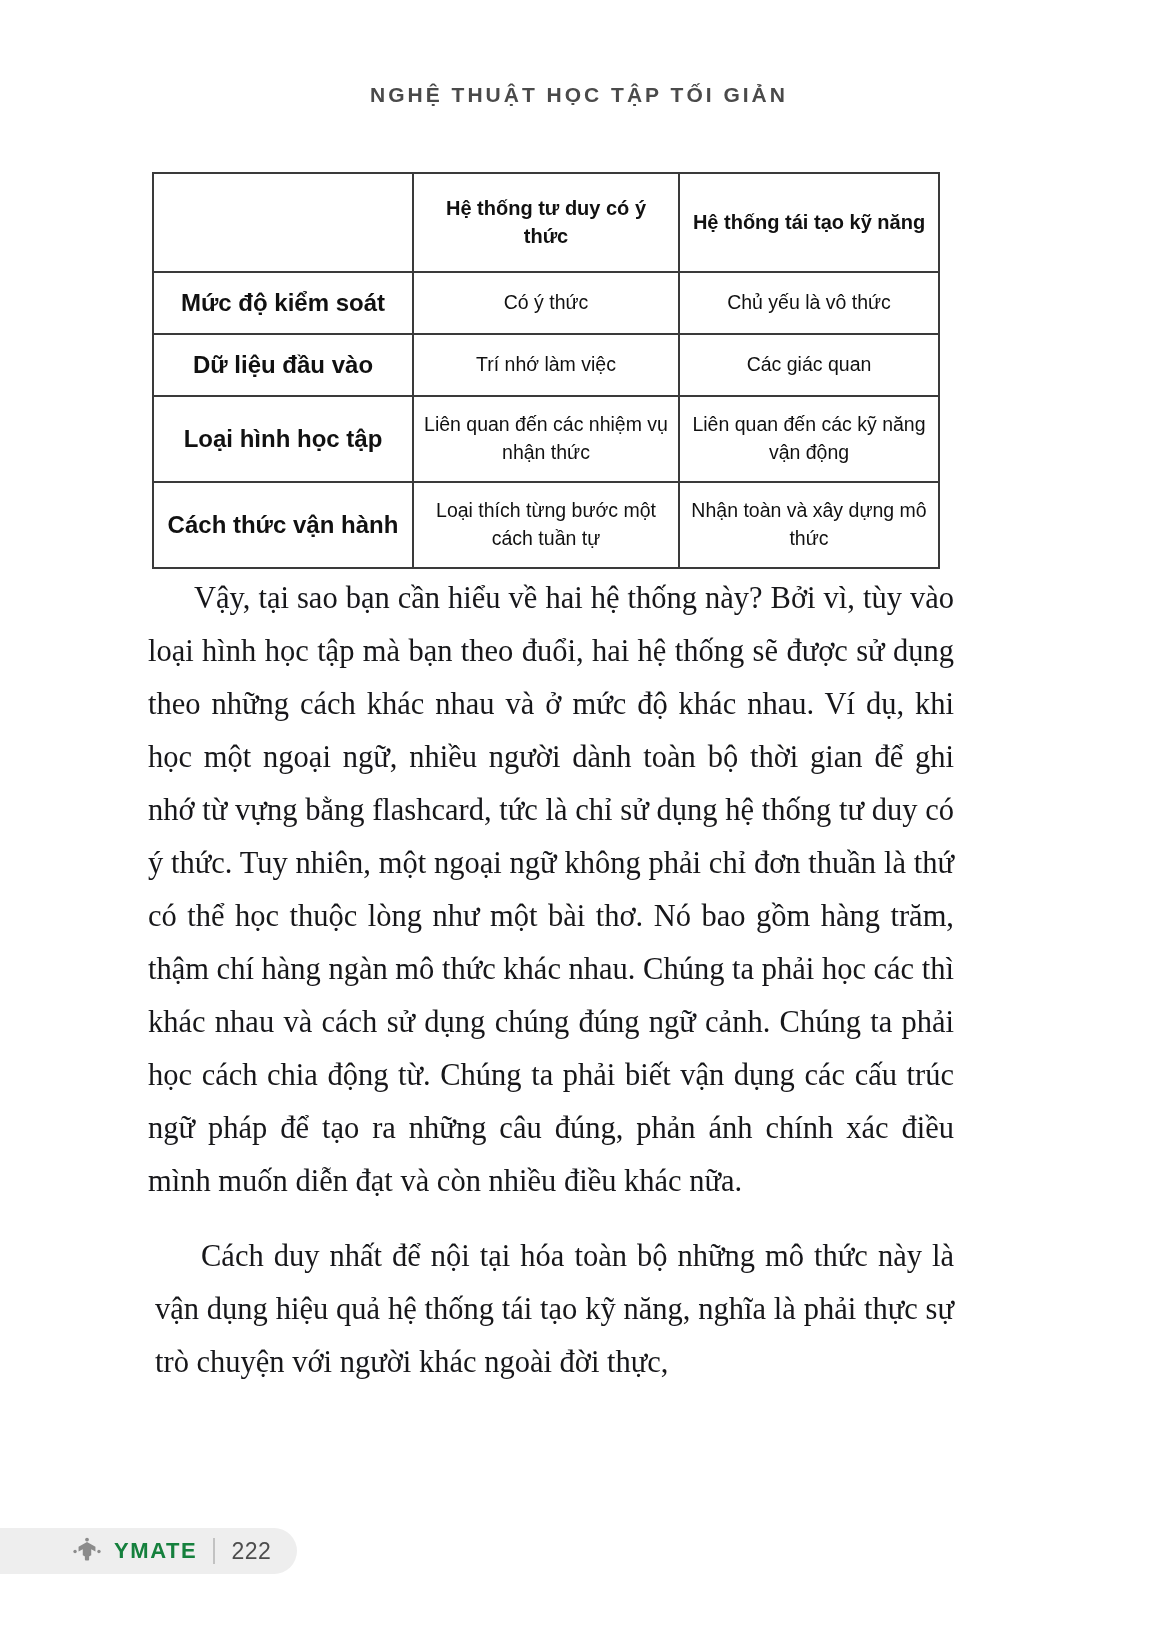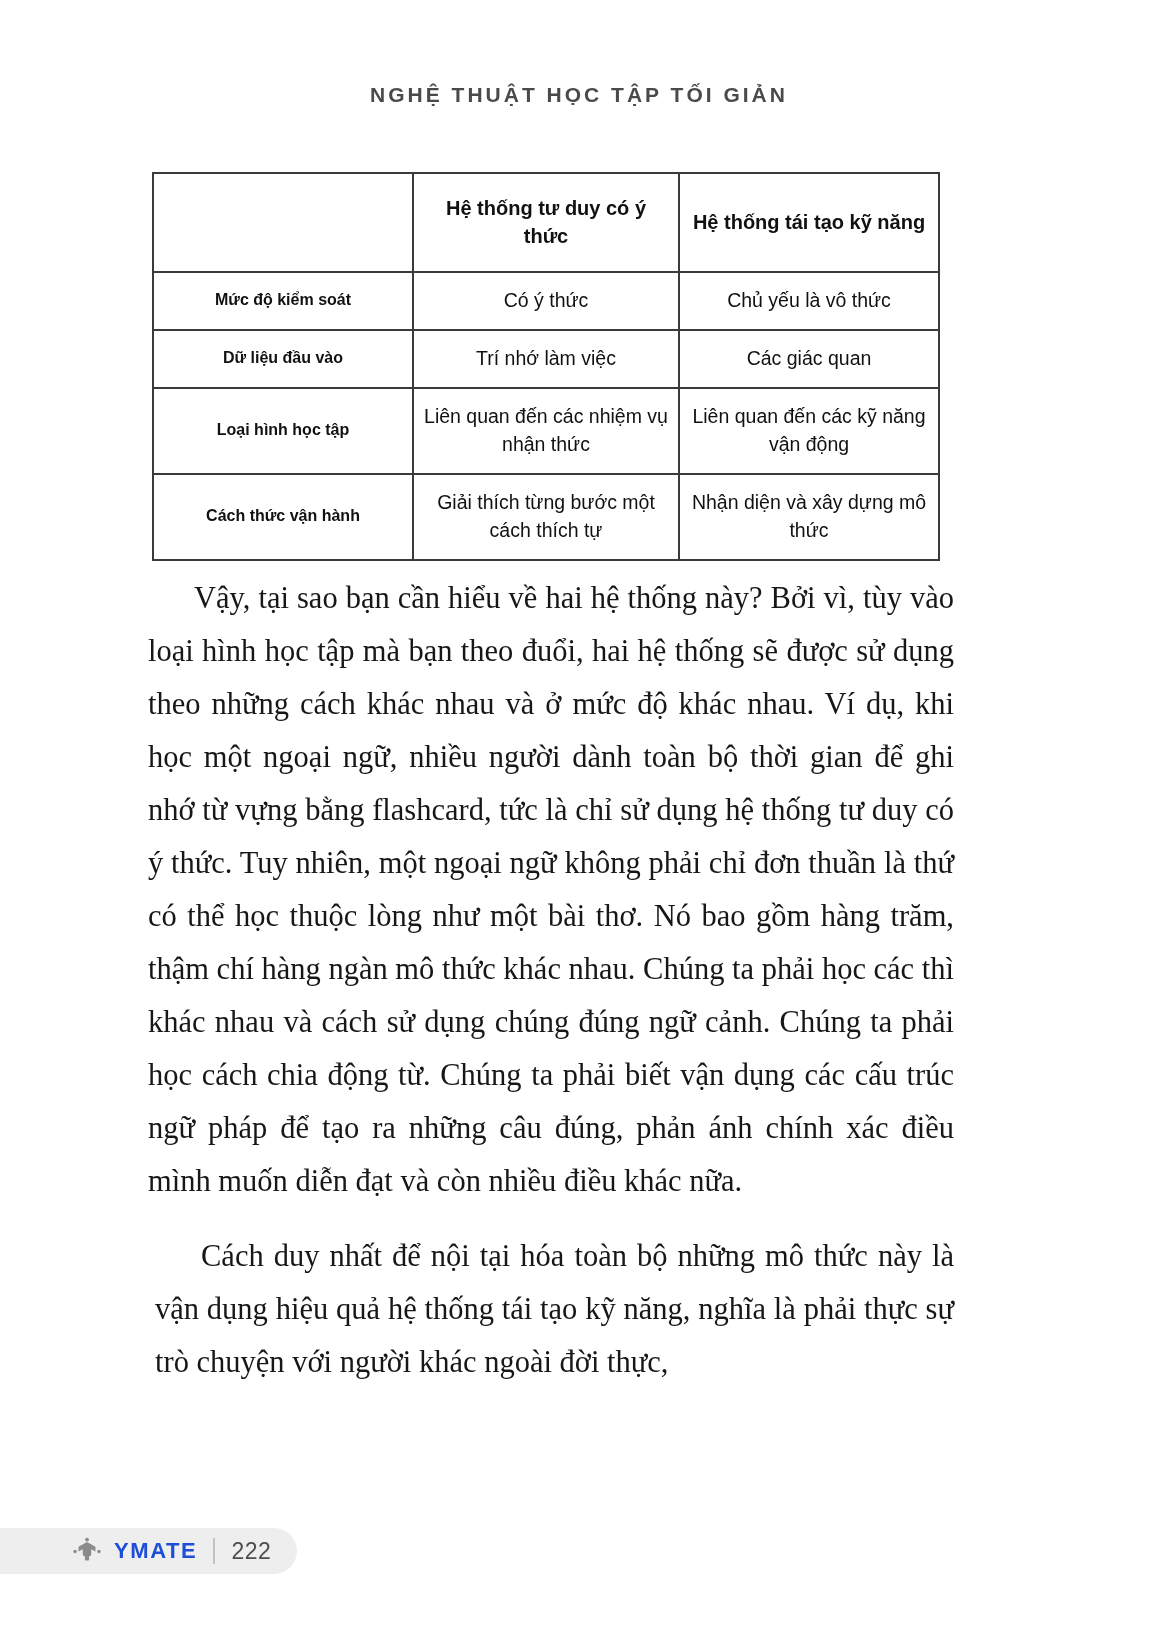--- a/index.html
+++ b/index.html
@@ -56,21 +56,21 @@
   .cmp-table .col-b     { width: 260px; }
 
   .cmp-table thead td {
     font-weight: bold;
     padding-top: 20px;
     padding-bottom: 20px;
     font-size: 20px;
   }
   .cmp-table tbody td.rowhead {
     font-weight: bold;
-    font-size: 16px;
+    font-size: 24px;
   }
   .cmp-table td.empty-corner { border-top-color:#3a3a3a; }
 
   .r-tall td { height: 86px; }
   .r-short td { height: 58px; }
 
   
   .body-copy {
     position: absolute;
     left: 148px;
@@ -108,21 +108,21 @@
     height: 30px;
     margin-right: 12px;
     flex: 0 0 auto;
     display: block;
   }
   .footer-brand {
     font-family: "Liberation Sans", "DejaVu Sans", sans-serif;
     font-size: 22px;
     font-weight: bold;
     letter-spacing: 1.6px;
-    color: #1d4ed8;
+    color: #15803d;
   }
   .footer-sep {
     width: 2px;
     height: 26px;
     background: #c2c2c2;
     margin: 0 16px;
     flex: 0 0 auto;
   }
   .footer-page {
     font-family: "Liberation Sans", "DejaVu Sans", sans-serif;
@@ -156,22 +156,22 @@
       <td>Trí nhớ làm việc</td>
       <td>Các giác quan</td>
     </tr>
     <tr class="r-tall">
       <td class="rowhead">Loại hình học tập</td>
       <td>Liên quan đến các nhiệm vụ nhận thức</td>
       <td>Liên quan đến các kỹ năng vận động</td>
     </tr>
     <tr class="r-tall">
       <td class="rowhead">Cách thức vận hành</td>
-      <td>Giải thích từng bước một cách thích tự</td>
-      <td>Nhận diện và xây dựng mô thức</td>
+      <td>Loại thích từng bước một cách tuần tự</td>
+      <td>Nhận toàn và xây dựng mô thức</td>
     </tr>
   </tbody>
 </table>
 
 <div class="body-copy">
   <p>Vậy, tại sao bạn cần hiểu về hai hệ thống này? Bởi vì, tùy vào loại hình học tập mà bạn theo đuổi, hai hệ thống sẽ được sử dụng theo những cách khác nhau và ở mức độ khác nhau. Ví dụ, khi học một ngoại ngữ, nhiều người dành toàn bộ thời gian để ghi nhớ từ vựng bằng flashcard, tức là chỉ sử dụng hệ thống tư duy có ý thức. Tuy nhiên, một ngoại ngữ không phải chỉ đơn thuần là thứ có thể học thuộc lòng như một bài thơ. Nó bao gồm hàng trăm, thậm chí hàng ngàn mô thức khác nhau. Chúng ta phải học các thì khác nhau và cách sử dụng chúng đúng ngữ cảnh. Chúng ta phải học cách chia động từ. Chúng ta phải biết vận dụng các cấu trúc ngữ pháp để tạo ra những câu đúng, phản ánh chính xác điều mình muốn diễn đạt và còn nhiều điều khác nữa.</p>
   <p>Cách duy nhất để nội tại hóa toàn bộ những mô thức này là vận dụng hiệu quả hệ thống tái tạo kỹ năng, nghĩa là phải thực sự trò chuyện với người khác ngoài đời thực,</p>
 </div>
 
 <div class="footer-badge">

